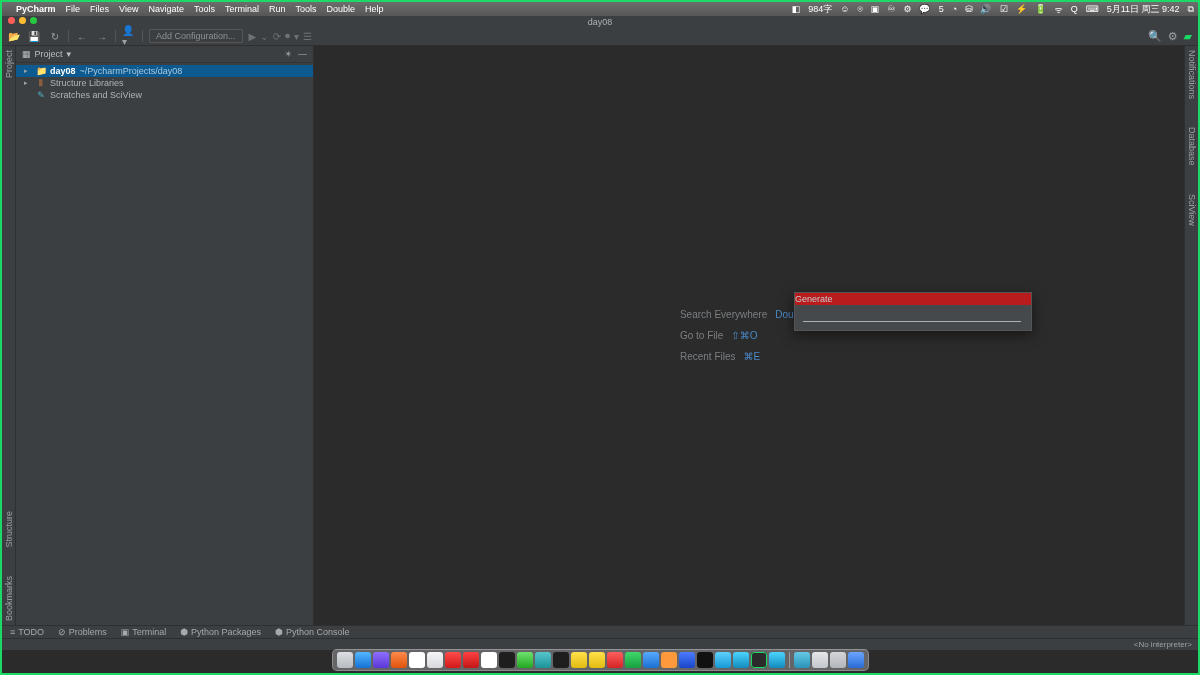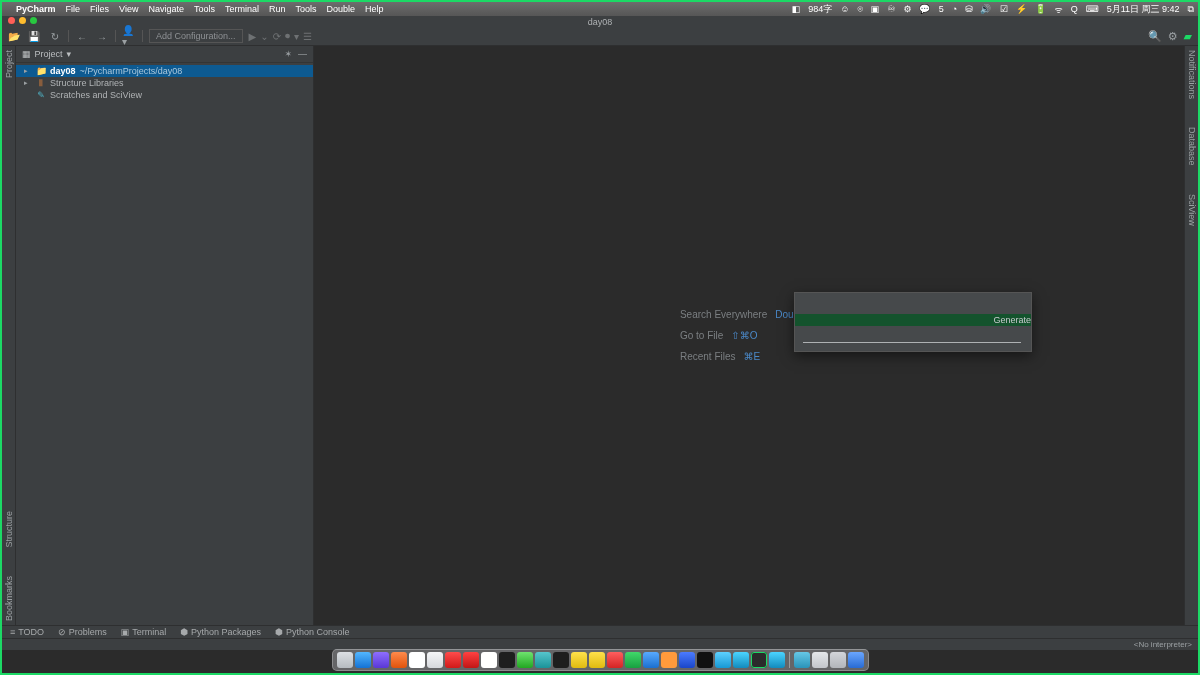--- a/index.html
+++ b/index.html
@@ -50,21 +50,21 @@
 .tree-row .path{color:#6f7678;font-size:9px;}
 .tree-row.sel .path{color:#a9c7dc;}
 
 .editor{flex:1;background:#2b2b2b;position:relative;display:flex;align-items:center;justify-content:center;}
 .hints{color:#7b7f82;font-size:10px;display:flex;flex-direction:column;gap:10px;align-items:flex-start;}
 .hints .line{display:flex;gap:8px;}
 .hints .sc{color:#4a88c7;}
 
 
 .popup{position:absolute;left:480px;top:246px;width:238px;background:#46494b;box-shadow:0 4px 12px rgba(0,0,0,.5);border:1px solid #555;}
-.popup-title{background:#14532d;color:#c8cbce;font-size:9px;text-align:right;padding:1px 0;margin-top:21px;}
+.popup-title{background:#b91c1c;color:#c8cbce;font-size:9px;text-align:left;padding:1px 0;}
 .popup-body{padding:12px 8px 8px;}
 .popup-input{height:2px;border:none;border-bottom:1px solid #aeb1b3;background:transparent;width:218px;color:#fff;font-size:10px;display:block;margin-top:3px;}
 
 
 .bottom-tabs{height:13px;background:#3c3f41;border-top:1px solid #2e2f30;display:flex;align-items:center;padding:0 8px;gap:14px;font-size:9px;color:#a6a9ab;}
 .bottom-tabs span{display:inline-flex;align-items:center;gap:3px;}
 
 
 .statusbar{height:12px;background:#3c3f41;border-top:1px solid #2e2f30;display:flex;align-items:center;justify-content:flex-end;padding:0 6px;font-size:8px;color:#9ba0a3;}
 

